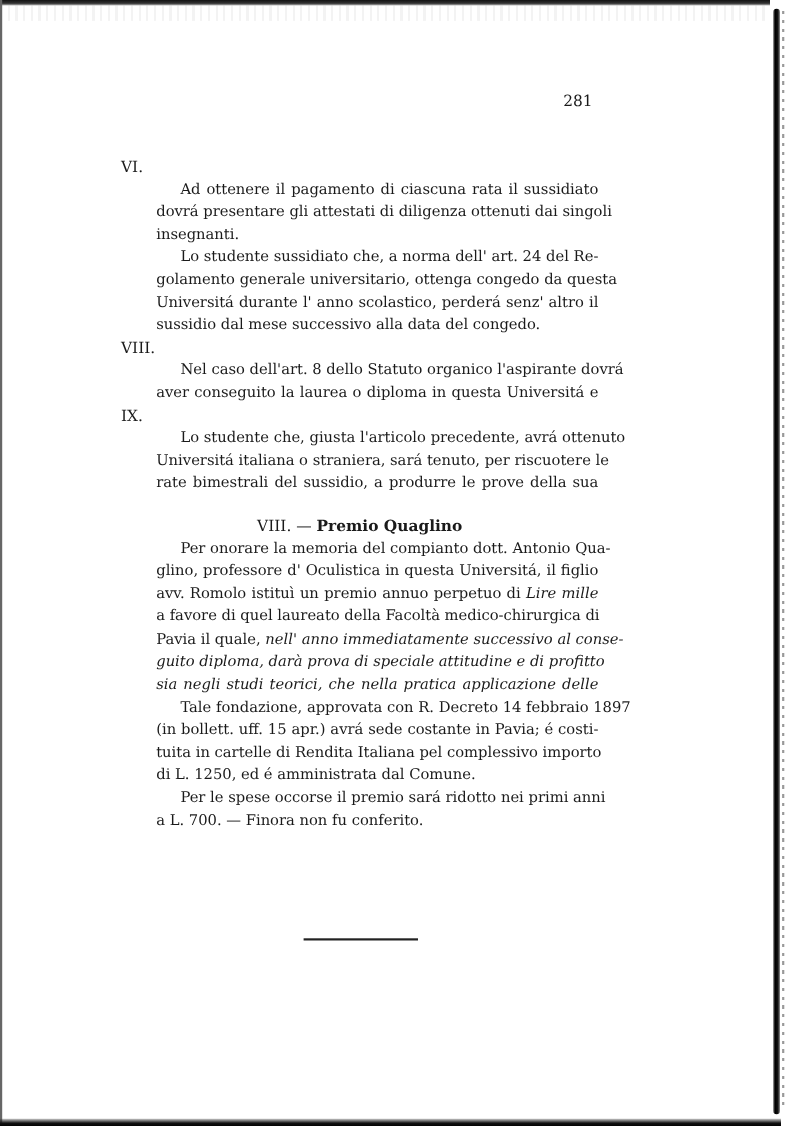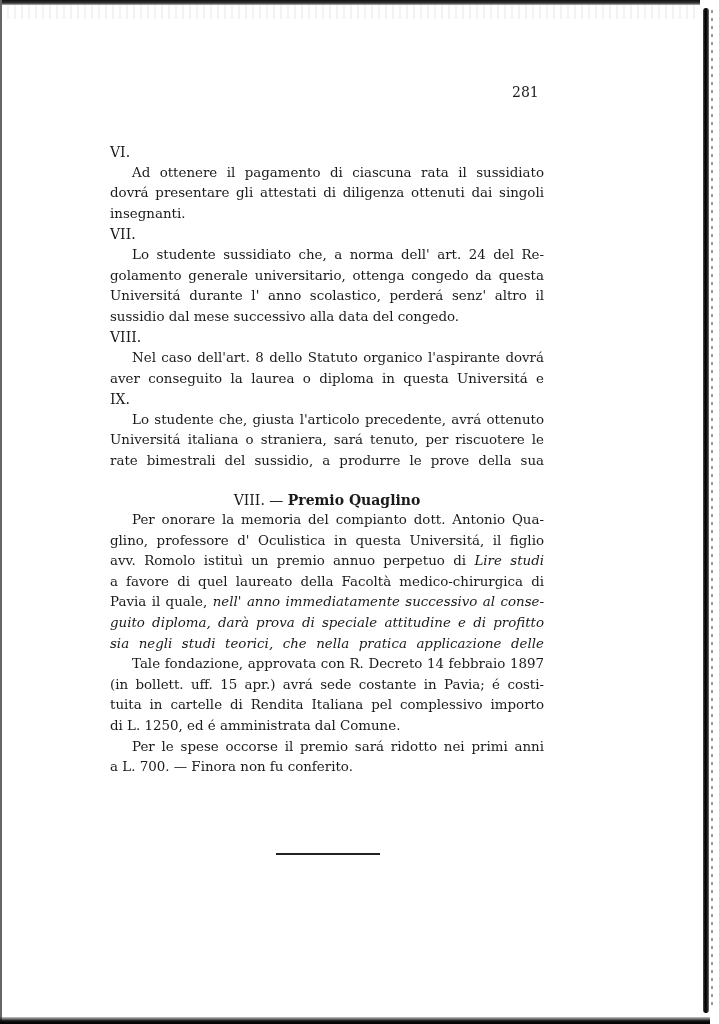--- a/index.html
+++ b/index.html
@@ -17,21 +17,21 @@
     background: linear-gradient(90deg, #555 0, #000 2px, #111 4px, #777 6px); border-radius: 3px; }
   .right-edge-outer { position: absolute; left: 711px; top: 10px; width: 2px; height: 1000px;
     background: repeating-linear-gradient(180deg, #999 0 3px, transparent 3px 8px); }
   .bottom-edge { position: absolute; left: 0; top: 1017px; width: 710px; height: 7px;
     background: linear-gradient(rgba(80,80,80,0.3), #111 4px, #000); }
 
   .page-number { position: absolute; left: 512px; top: 84px; font-size: 14px; }
 
   .content { position: absolute; left: 110px; top: 142px; width: 434px; font-size: 13.4px; line-height: 20.6px; }
   .section-head { text-align: left; font-size: 14px; height: 20.6px; }
-  .line { display: block; text-align: justify; text-align-last: justify; white-space: nowrap; }
+  .line { display: block; text-align: justify; text-align-last: justify; white-space: nowrap; margin-left: 32px; }
   .line.last { text-align-last: left; }
   .indent { padding-left: 22px; }
   .chapter-title { text-align: center; margin-top: 18px; font-size: 14px; }
   .chapter-title .bold { font-weight: bold; }
   em { font-style: italic; }
   .rule { position: absolute; left: 276px; top: 853px; width: 104px; height: 2px; background: #222; }
 </style>
 </head>
 <body>
 
@@ -47,21 +47,20 @@
 <div class="content">
 
   <div>
     <div class="section-head">VI.</div>
     <span class="line indent">Ad ottenere il pagamento di ciascuna rata il sussidiato</span>
     <span class="line">dovrá presentare gli attestati di diligenza ottenuti dai singoli</span>
     <span class="line last">insegnanti.</span>
   </div>
 
   <div>
-    <div class="section-head">VII.</div>
     <span class="line indent">Lo studente sussidiato che, a norma dell' art. 24 del Re-</span>
     <span class="line">golamento generale universitario, ottenga congedo da questa</span>
     <span class="line">Universitá durante l' anno scolastico, perderá senz' altro il</span>
     <span class="line last">sussidio dal mese successivo alla data del congedo.</span>
   </div>
 
   <div>
     <div class="section-head">VIII.</div>
     <span class="line indent">Nel caso dell'art. 8 dello Statuto organico l'aspirante dovrá</span>
     <span class="line">aver conseguito la laurea o diploma in questa Universitá e</span>
@@ -76,21 +75,21 @@
 
   <div class="chapter-title">
     <span>VIII.</span>
     <span>—</span>
     <span class="bold">Premio Quaglino</span>
   </div>
 
   <div>
     <span class="line indent">Per onorare la memoria del compianto dott. Antonio Qua-</span>
     <span class="line">glino, professore d' Oculistica in questa Universitá, il figlio</span>
-    <span class="line"><span>avv. Romolo istituì un premio annuo perpetuo di </span><em>Lire studi</em></span>
+    <span class="line"><span>avv. Romolo istituì un premio annuo perpetuo di </span><em>Lire mille</em></span>
     <span class="line">a favore di quel laureato della Facoltà medico-chirurgica di</span>
     <span class="line"><span>Pavia il quale, </span><em>nell' anno immediatamente successivo al conse-</em></span>
     <span class="line"><em>guito diploma, darà prova di speciale attitudine e di profitto</em></span>
     <span class="line"><em>sia negli studi teorici, che nella pratica applicazione delle</em></span>
   </div>
 
   <div>
     <span class="line indent">Tale fondazione, approvata con R. Decreto 14 febbraio 1897</span>
     <span class="line">(in bollett. uff. 15 apr.) avrá sede costante in Pavia; é costi-</span>
     <span class="line">tuita in cartelle di Rendita Italiana pel complessivo importo</span>

